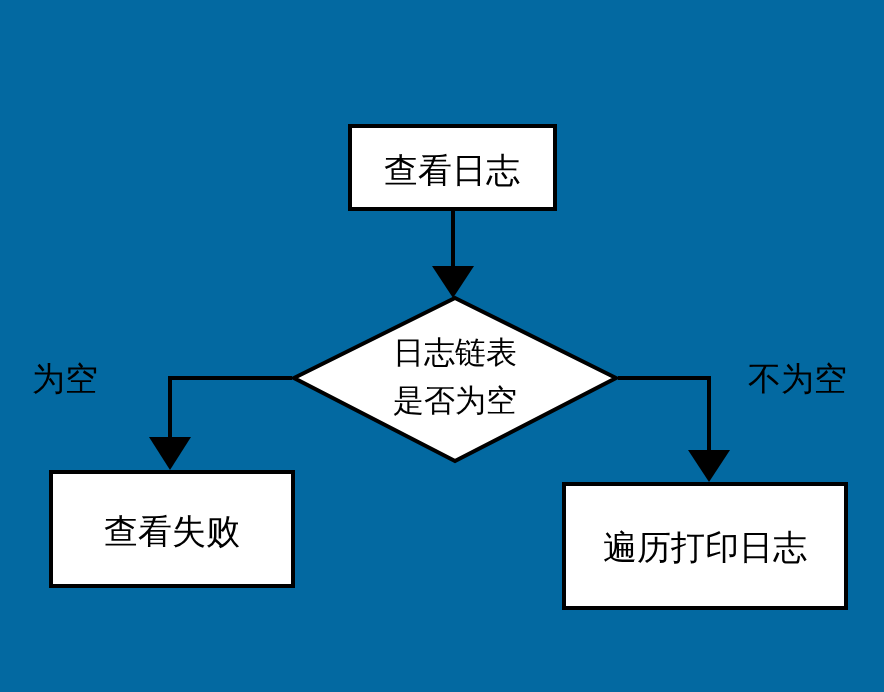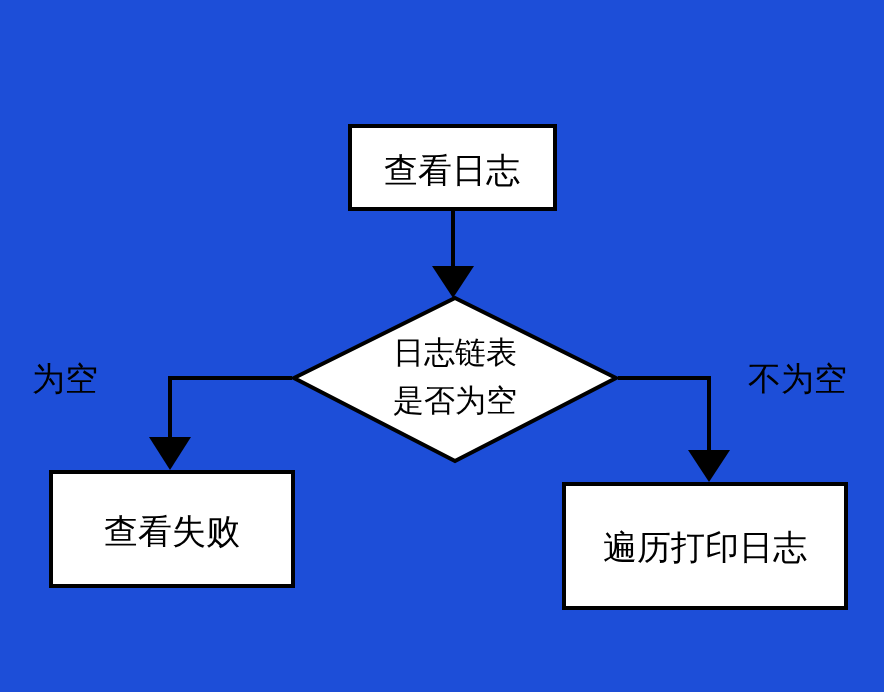--- a/index.html
+++ b/index.html
@@ -10,21 +10,21 @@
   body {
     width: 884px;
     height: 692px;
     font-family: "DejaVu Sans", sans-serif;
     overflow: hidden;
   }
   #flowchart-root {
     position: relative;
     width: 884px;
     height: 692px;
-    background: #1d4ed8;
+    background: #0369a1;
   }
   svg.diagram-canvas {
     display: block;
     width: 884px;
     height: 692px;
   }
   .node-shape {
     fill: #ffffff;
     stroke: #000000;
     stroke-width: 4;

